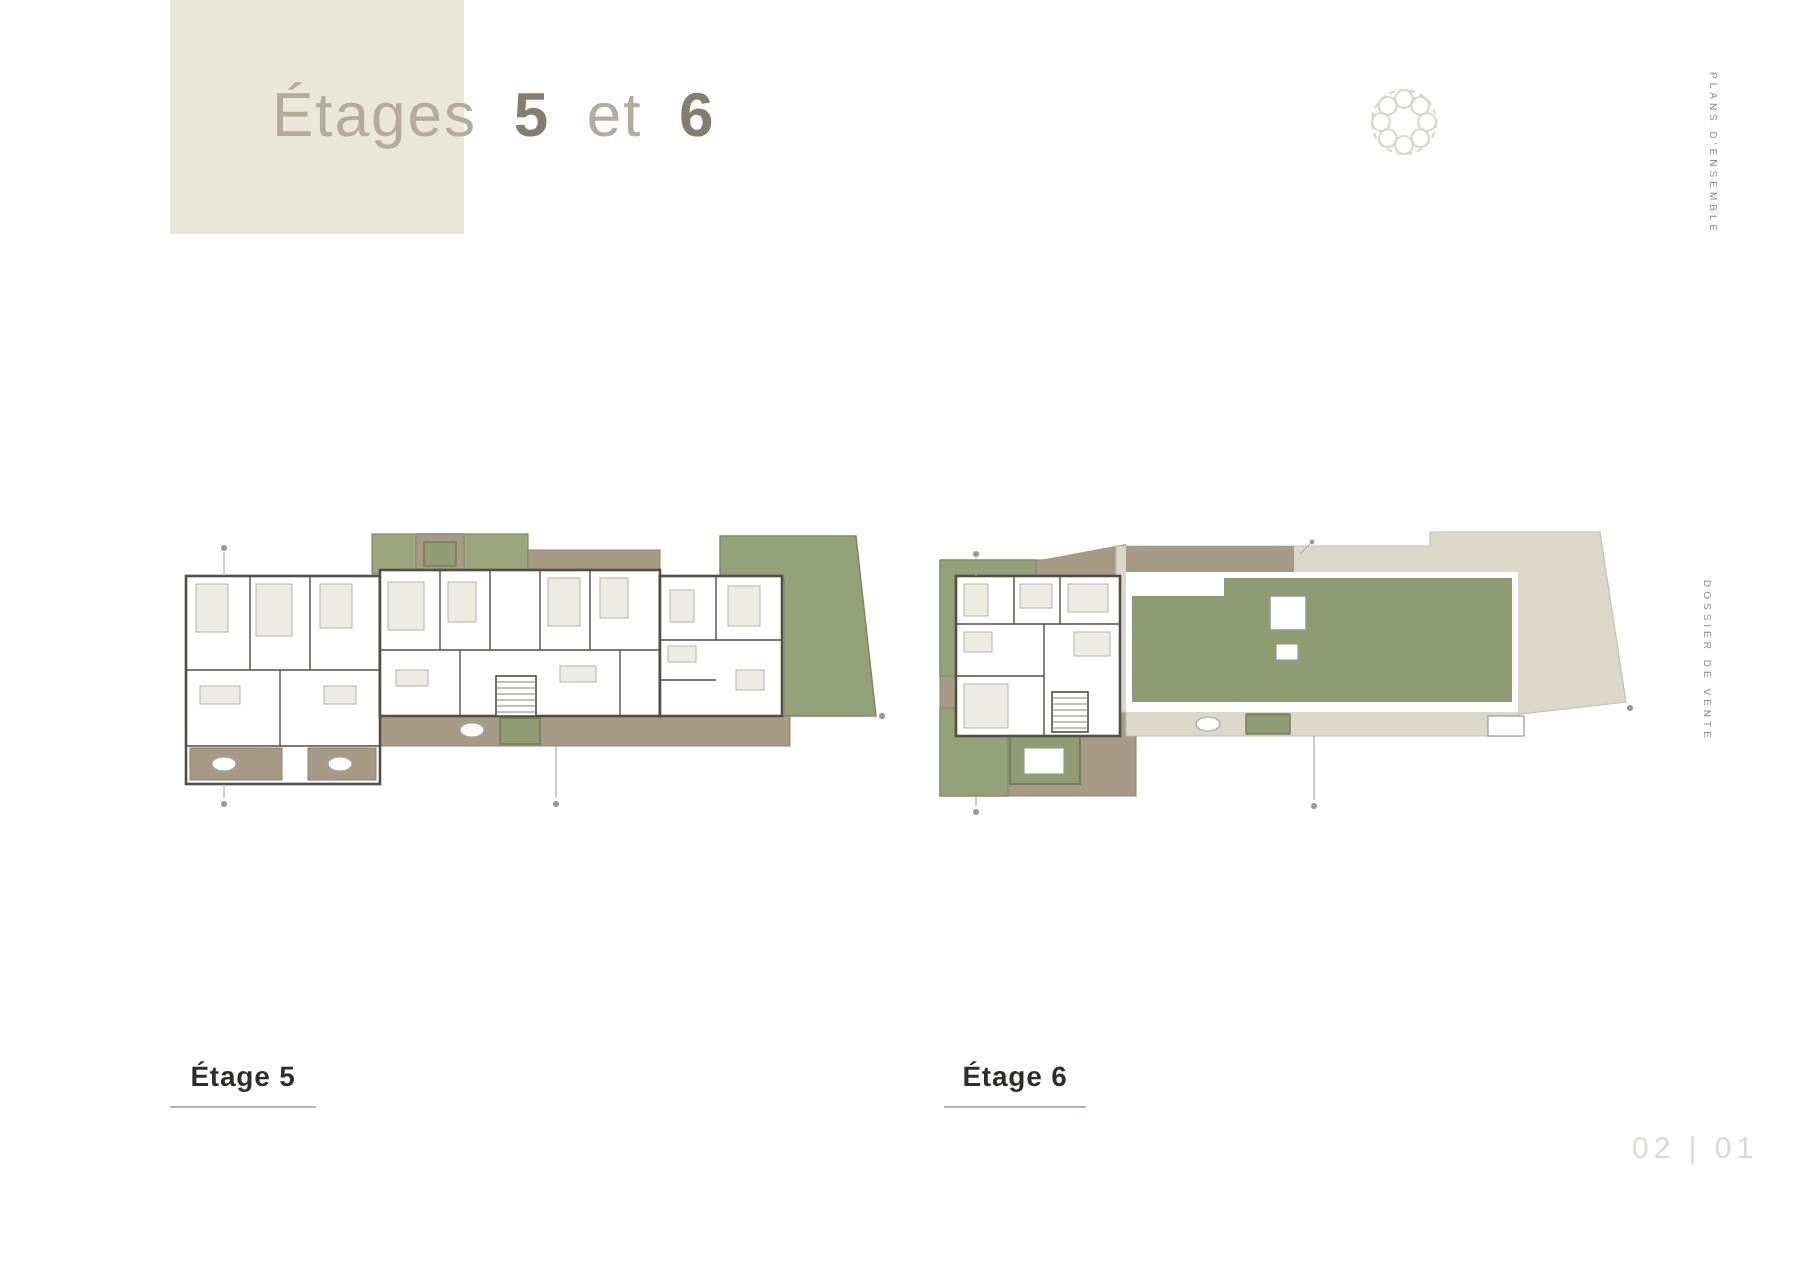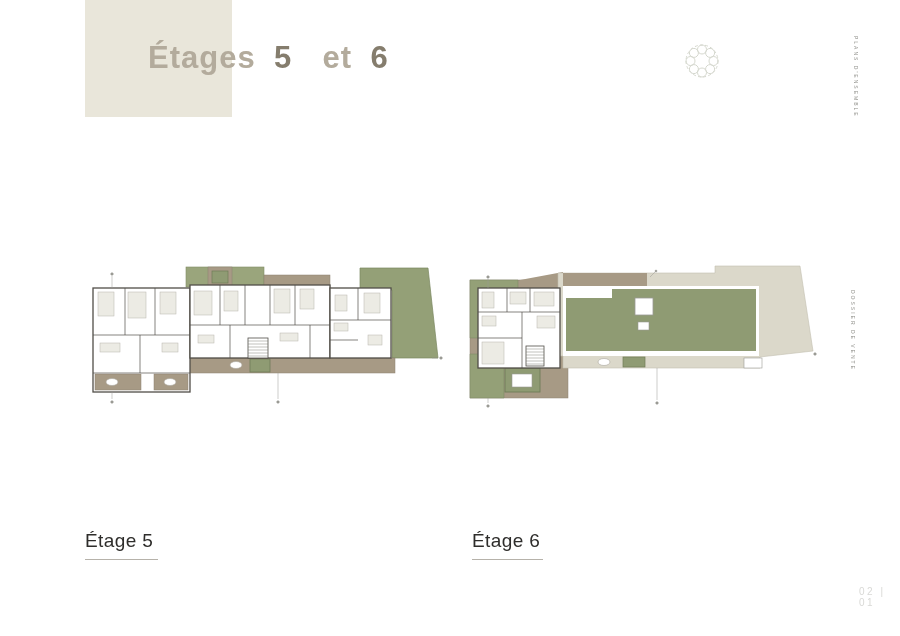--- a/index.html
+++ b/index.html
@@ -9,48 +9,48 @@
   }
   .title-block{
     position:absolute;left:85px;top:0;width:147px;height:117px;
     background:#e9e6da;
   }
   .page-title{
     position:absolute;left:136px;top:36px;height:44px;line-height:44px;
     font-size:31px;letter-spacing:1px;white-space:nowrap;
     color:#b3ab9c;font-weight:300;
   }
-  .page-title .t-light{color:#b3ab9c;font-weight:700;margin-left:12px;}
+  .page-title .t-light{color:#b3ab9c;font-weight:400;}
   .page-title .t-bold{color:#857d6d;font-weight:700;}
   .page-title span{margin-right:0.28em;}
   .page-title span:last-child{margin-right:0;}
   .ornament{position:absolute;left:680px;top:39px;width:44px;height:44px;opacity:.85;}
   .vtext{
     position:absolute;writing-mode:vertical-rl;text-orientation:mixed;
     font-size:5px;letter-spacing:2px;color:#8f8f8a;text-transform:uppercase;
     white-space:nowrap;
   }
   .vtext-top{left:853px;top:36px;height:70px;}
   .vtext-mid{left:850px;top:290px;height:66px;}
   .plan-svg{position:absolute;}
   .plan-svg.p5{left:80px;top:245px;width:365px;height:165px;}
   .plan-svg.p6{left:462px;top:250px;width:360px;height:160px;}
   .plan-label{
-    position:absolute;top:530px;color:#2e2d2b;font-size:19px;font-weight:400;
+    position:absolute;top:530px;color:#2e2d2b;font-size:14px;font-weight:700;
     letter-spacing:0.4px;
+    text-align:center;
   }
   .plan-label .rule{display:block;height:1px;background:#b6b2aa;margin-top:7px;}
   .plan-label.l5{left:85px;}
   .plan-label.l5 .rule{width:73px;}
   .plan-label.l6{left:472px;}
   .plan-label.l6 .rule{width:71px;}
   .page-marker{
-    position:absolute;left:816px;top:586px;font-size:10px;letter-spacing:2.5px;
+    position:absolute;left:816px;top:566px;font-size:15px;letter-spacing:2.5px;
     color:#d9d9d6;
-    margin-left:43px;
   }
 </style>
 </head>
 <body>
 
 <div class="canvas">
 
   <div class="title-block"></div>
   <div class="page-title">
     <span class="t-light">Étages</span>

